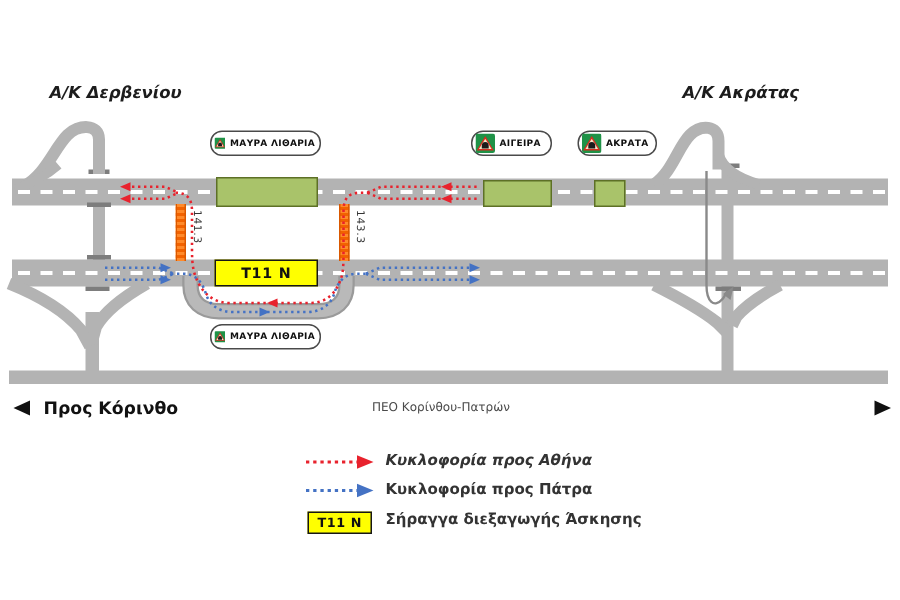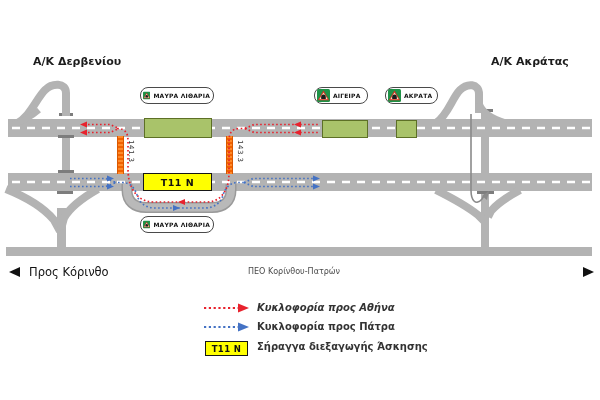--- a/index.html
+++ b/index.html
@@ -35,22 +35,22 @@
     display:flex;align-items:center;justify-content:center;
     font-weight:bold;font-size:9.5px;color:#111;letter-spacing:.5px;
   }
   
   .sign{
     background:#fff;border:1px solid #4a4a4a;border-radius:8px;box-sizing:border-box;
     display:flex;align-items:center;gap:3px;padding:1px 3px 1px 2px;
   }
   .sign .txt{font-size:6px;font-weight:bold;color:#101010;letter-spacing:.2px;white-space:nowrap;}
   
-  .title{font-size:11px;font-weight:bold;color:#1c1c1c;white-space:nowrap;}
-  .dir{font-size:11.5px;font-weight:normal;color:#111;white-space:nowrap;}
+  .title{font-size:11px;font-weight:bold;color:#1c1c1c;white-space:nowrap;font-style:italic;}
+  .dir{font-size:11.5px;font-weight:bold;color:#111;white-space:nowrap;}
   .peo{font-size:8px;color:#4a4a4a;white-space:nowrap;}
   .tri-left{width:0;height:0;border-top:5.5px solid transparent;border-bottom:5.5px solid transparent;border-right:11px solid #111;}
   .tri-right{width:0;height:0;border-top:5.5px solid transparent;border-bottom:5.5px solid transparent;border-left:11px solid #111;}
   
   .legend-label{font-size:10px;font-weight:600;color:#333;white-space:nowrap;}
   .legend-box{
     background:var(--tunnel-closed);border:1.4px solid #161616;box-sizing:border-box;
     display:flex;align-items:center;justify-content:center;
     font-size:8.5px;font-weight:bold;color:#111;letter-spacing:.4px;
   }
@@ -202,21 +202,21 @@
     <svg width="13" height="13" viewBox="0 0 13 13">
         <rect width="13" height="13" rx="1.5" fill="#1f9247"></rect>
         <polygon points="6.5,1.6 12.2,11.3 0.8,11.3" fill="#d62d20"></polygon>
         <polygon points="6.5,3.5 10.7,10.3 2.3,10.3" fill="#f5e9c8"></polygon>
         <path d="M4.2,10 L4.2,8.2 A2.3,2.6 0 0 1 8.8,8.2 L8.8,10 Z" fill="#1b1b1b"></path>
       </svg>
     <span class="txt">ΜΑΥΡΑ ΛΙΘΑΡΙΑ</span>
   </div>
 
   <div class="abs title" style="left:33px;top:55px;">Α/Κ Δερβενίου</div>
-  <div class="abs title" style="left:455px;top:55px;margin-left:36px;">Α/Κ Ακράτας</div>
+  <div class="abs title" style="left:455px;top:55px;">Α/Κ Ακράτας</div>
 
   <div class="abs tri-left" style="left:9px;top:267px;"></div>
   <div class="abs dir" style="left:29px;top:265px;">Προς Κόρινθο</div>
   <div class="abs peo" style="left:248px;top:267px;">ΠΕΟ Κορίνθου-Πατρών</div>
   <div class="abs tri-right" style="left:583px;top:267px;"></div>
 
   <div class="abs legend-label" style="left:257px;top:302px;font-style:italic;">Κυκλοφορία προς Αθήνα</div>
   <div class="abs legend-label" style="left:257px;top:321px;">Κυκλοφορία προς Πάτρα</div>
   <div class="abs legend-box" style="left:205px;top:341px;width:43px;height:15px;">T11 N</div>
   <div class="abs legend-label" style="left:257px;top:341px;">Σήραγγα διεξαγωγής Άσκησης</div>

